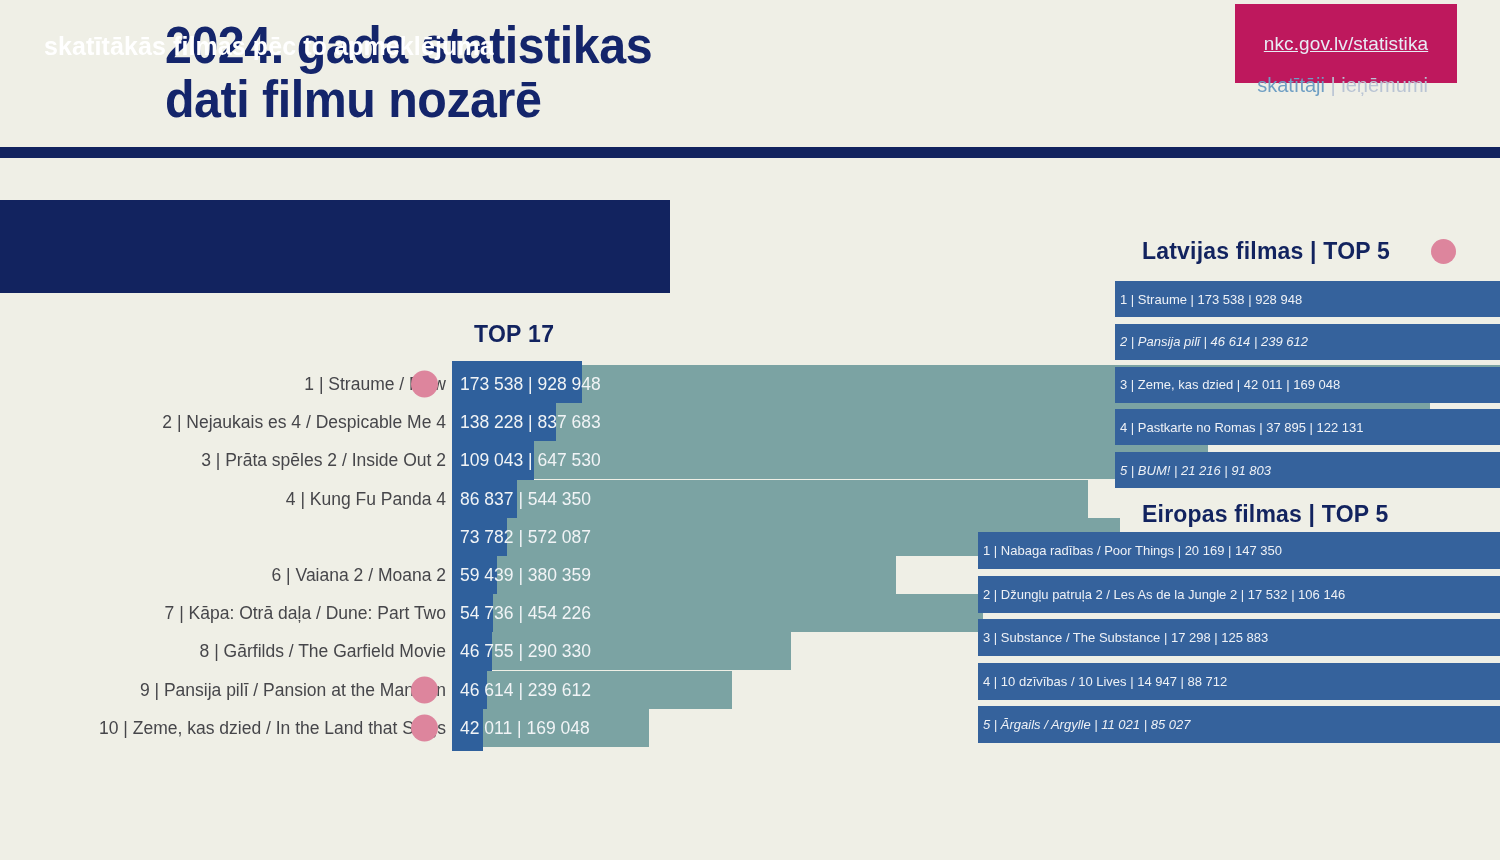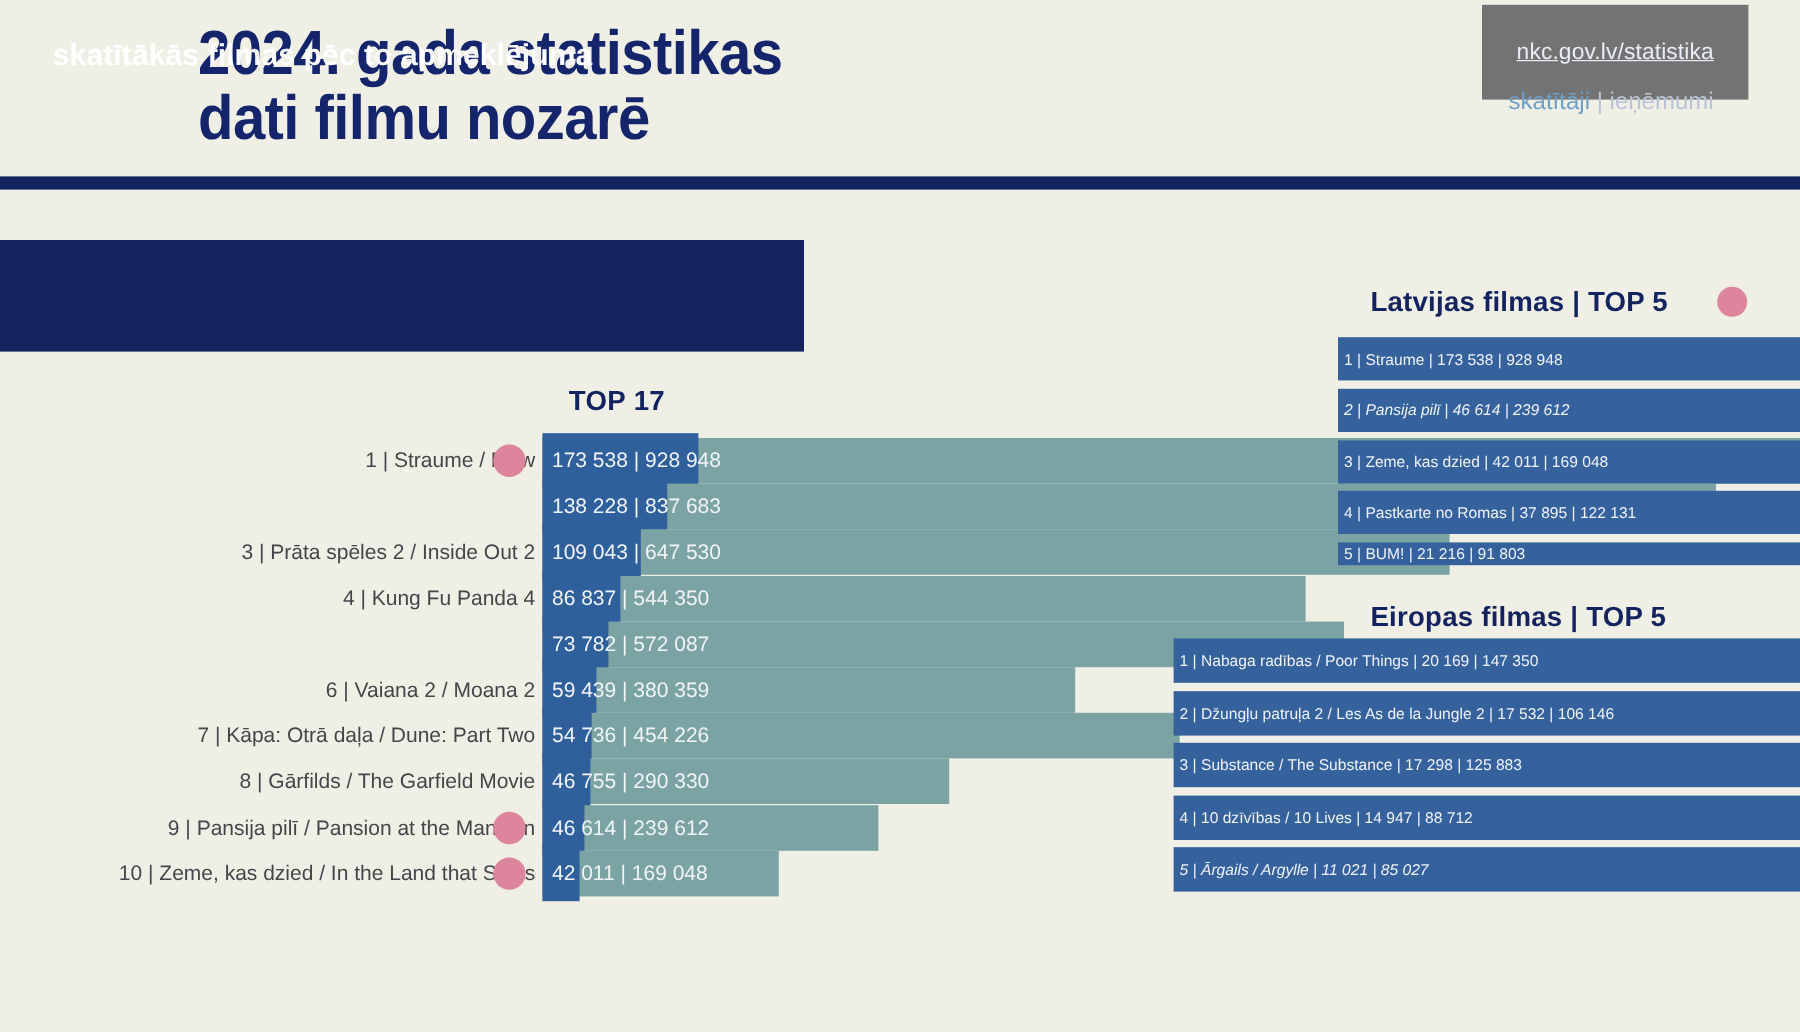--- a/index.html
+++ b/index.html
@@ -14,21 +14,21 @@
   .title{
     position:absolute;left:165px;top:18px;width:900px;
     color:#14256b;font-weight:bold;font-size:52px;line-height:1.04;
     letter-spacing:-0.5px;
     font-family:"Liberation Sans","DejaVu Sans",sans-serif;
     transform:scaleX(0.93);transform-origin:left top;
   }
   .title .l2{display:block;}
   .url-badge{
     position:absolute;left:1235px;top:4px;width:222px;height:79px;
-    background:#737373;display:flex;align-items:center;justify-content:center;
+    background:#be185d;display:flex;align-items:center;justify-content:center;
   }
   .url-badge span{
     color:#e8ecf5;font-size:19px;text-decoration:underline;
     letter-spacing:0.1px;
   }
   .rule{
     position:absolute;left:0;top:147px;width:1500px;height:11px;background:#12235f;
   }
 
   
@@ -117,20 +117,21 @@
       <div class="bar-teal" style="width: 1085px;"></div>
       <div class="bar-blue" style="width: 130px;"></div>
       <div class="bar-text">173 538 | 928 948</div>
       <div class="label">1 | Straume / Flow</div>
       <div class="dot" style="left: 411px;"></div>
     </div>
     <div class="row" style="top: 403.2px; width: 1500px;">
       <div class="bar-teal" style="width: 978px;"></div>
       <div class="bar-blue" style="width: 104px;"></div>
       <div class="bar-text">138 228 | 837 683</div>
+      <div class="label">2 | Nejaukais es 4 / Despicable Me 4</div>
     </div>
     <div class="row" style="top: 441.4px; width: 1500px;">
       <div class="bar-teal" style="width: 756px;"></div>
       <div class="bar-blue" style="width: 82px;"></div>
       <div class="bar-text">109 043 | 647 530</div>
       <div class="label">3 | Prāta spēles 2 / Inside Out 2</div>
     </div>
     <div class="row" style="top: 479.6px; width: 1500px;">
       <div class="bar-teal" style="width: 636px;"></div>
       <div class="bar-blue" style="width: 65px;"></div>
@@ -176,21 +177,21 @@
     </div>
   </div>
 
 <div class="panel-title" id="lv-title" style="left:1142px;top:238px;">Latvijas filmas | TOP 5</div>
 <div class="panel-dot" id="lv-dot" style="left:1431px;top:239px;"></div>
 <div id="lv-rows">
     <div class="panel-row" style="left: 1115px; width: 385px; top: 281px; height: 36px;">1 | Straume | 173 538 | 928 948</div>
     <div class="panel-row" style="left: 1115px; width: 385px; top: 323.8px; height: 36px; font-style: italic;">2 | Pansija pilī | 46 614 | 239 612</div>
     <div class="panel-row" style="left: 1115px; width: 385px; top: 366.6px; height: 36px;">3 | Zeme, kas dzied | 42 011 | 169 048</div>
     <div class="panel-row" style="left: 1115px; width: 385px; top: 409.4px; height: 36px;">4 | Pastkarte no Romas | 37 895 | 122 131</div>
-    <div class="panel-row" style="left: 1115px; width: 385px; top: 452.2px; height: 19px;">5 | BUM! | 21 216 | 91 803</div>
+    <div class="panel-row" style="left: 1115px; width: 385px; top: 452.2px; height: 36px; font-style: italic;">5 | BUM! | 21 216 | 91 803</div>
   </div>
 
 <div class="panel-title" id="eu-title" style="left:1142px;top:501px;">Eiropas filmas | TOP 5</div>
 <div id="eu-rows">
     <div class="panel-row" style="left: 978px; width: 522px; top: 532px; height: 37px;">1 | Nabaga radības / Poor Things  | 20 169 | 147 350</div>
     <div class="panel-row" style="left: 978px; width: 522px; top: 575.6px; height: 37px;">2 | Džungļu patruļa 2 / Les As de la Jungle 2 | 17 532 | 106 146</div>
     <div class="panel-row" style="left: 978px; width: 522px; top: 619.2px; height: 37px;">3 | Substance / The Substance | 17 298 | 125 883</div>
     <div class="panel-row" style="left: 978px; width: 522px; top: 662.8px; height: 37px;">4 | 10 dzīvības / 10 Lives | 14 947 | 88 712</div>
     <div class="panel-row" style="left: 978px; width: 522px; top: 706.4px; height: 37px; font-style: italic;">5 | Ārgails / Argylle | 11 021 | 85 027</div>
   </div>

